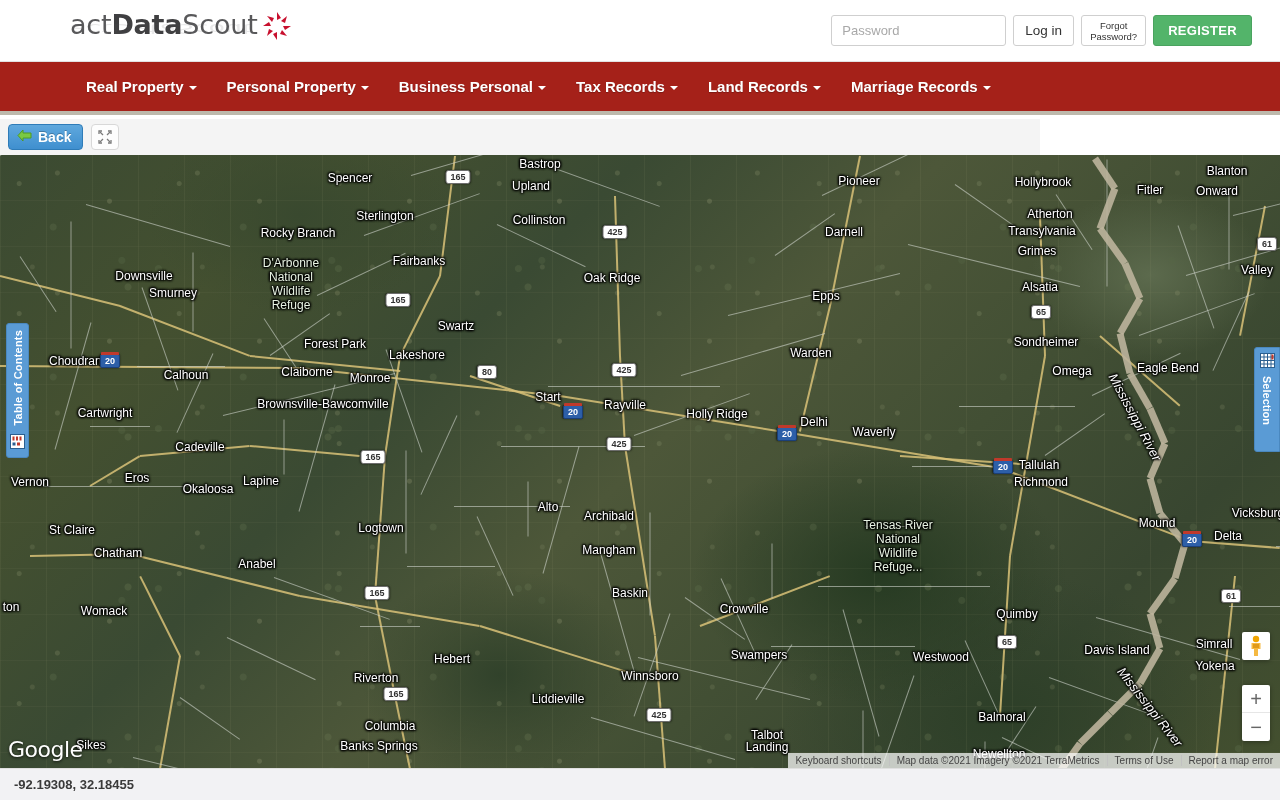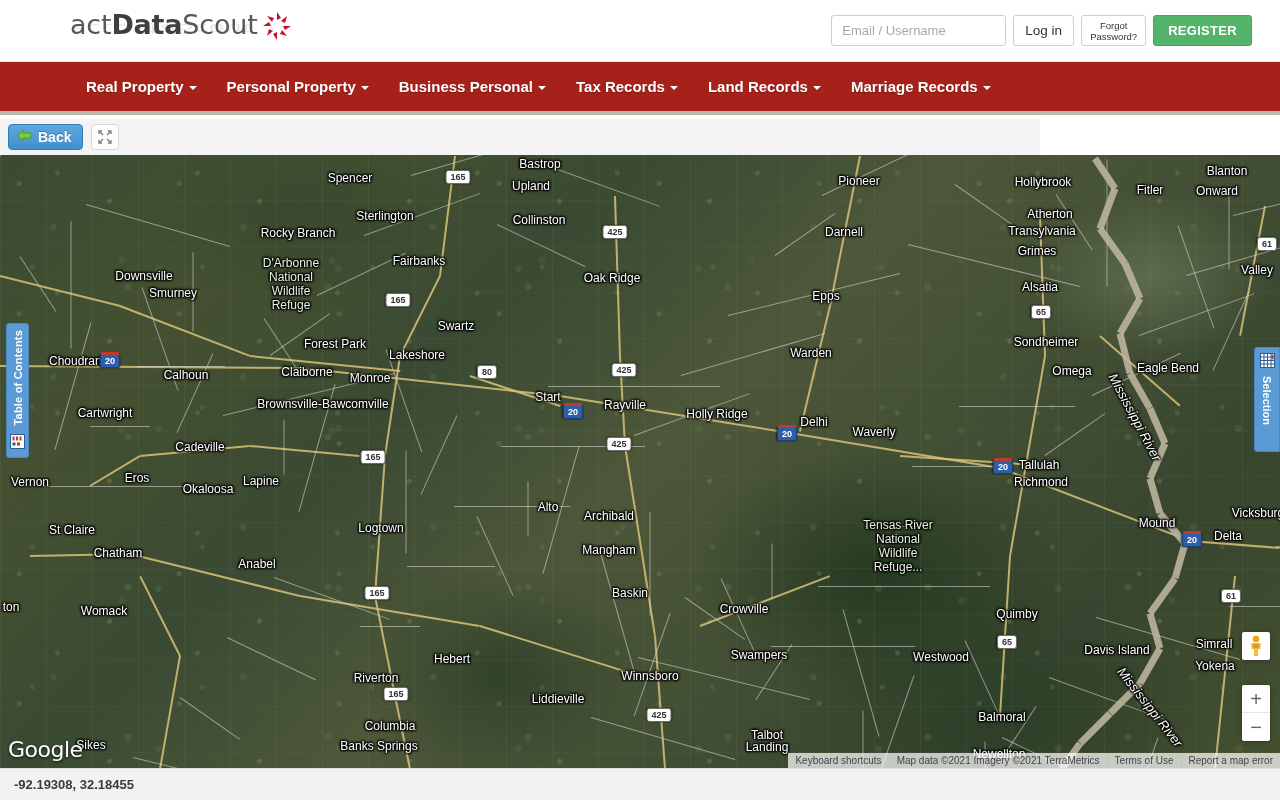--- a/index.html
+++ b/index.html
@@ -286,21 +286,21 @@
             <path d="M27 27 L20 25 L22 21 Z"></path>
           <path d="M7 27 L9 20 L13 22 Z"></path>
             <path d="M7 7 L14 9 L12 13 Z"></path>
         </g>
         <circle cx="17" cy="17" r="3.2" fill="#ffffff"></circle>
       </svg>
     </span>
   </div>
 
   <div class="auth">
-    <input id="email-field" type="text" placeholder="Email / Username" style="">
+    <input id="password-field" type="password" placeholder="Password" style="">
     <button class="btn-login">Log in</button>
     <button class="btn-forgot">
       <span>Forgot</span>
       <span>Password?</span>
     </button>
     <button class="btn-register">REGISTER</button>
   </div>
 </div>
 
 <div class="nav" id="nav">

